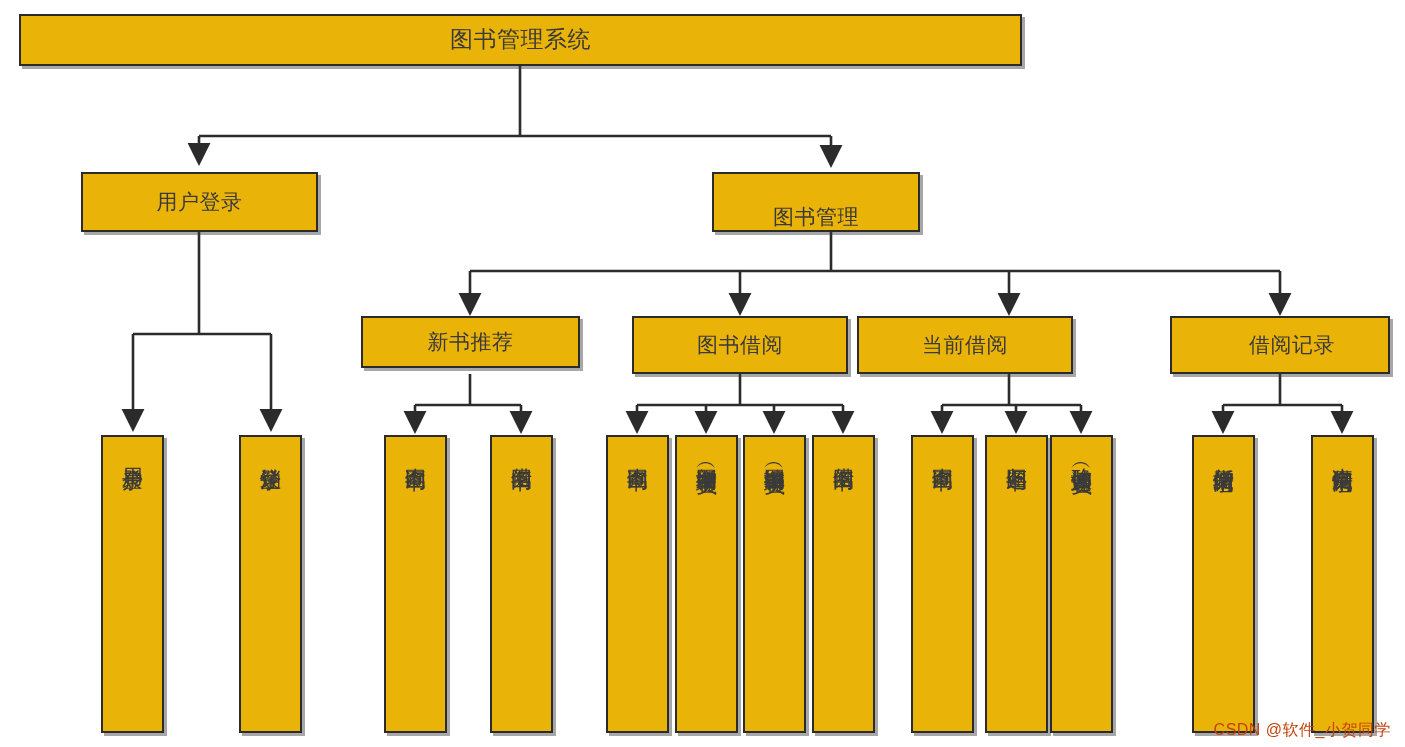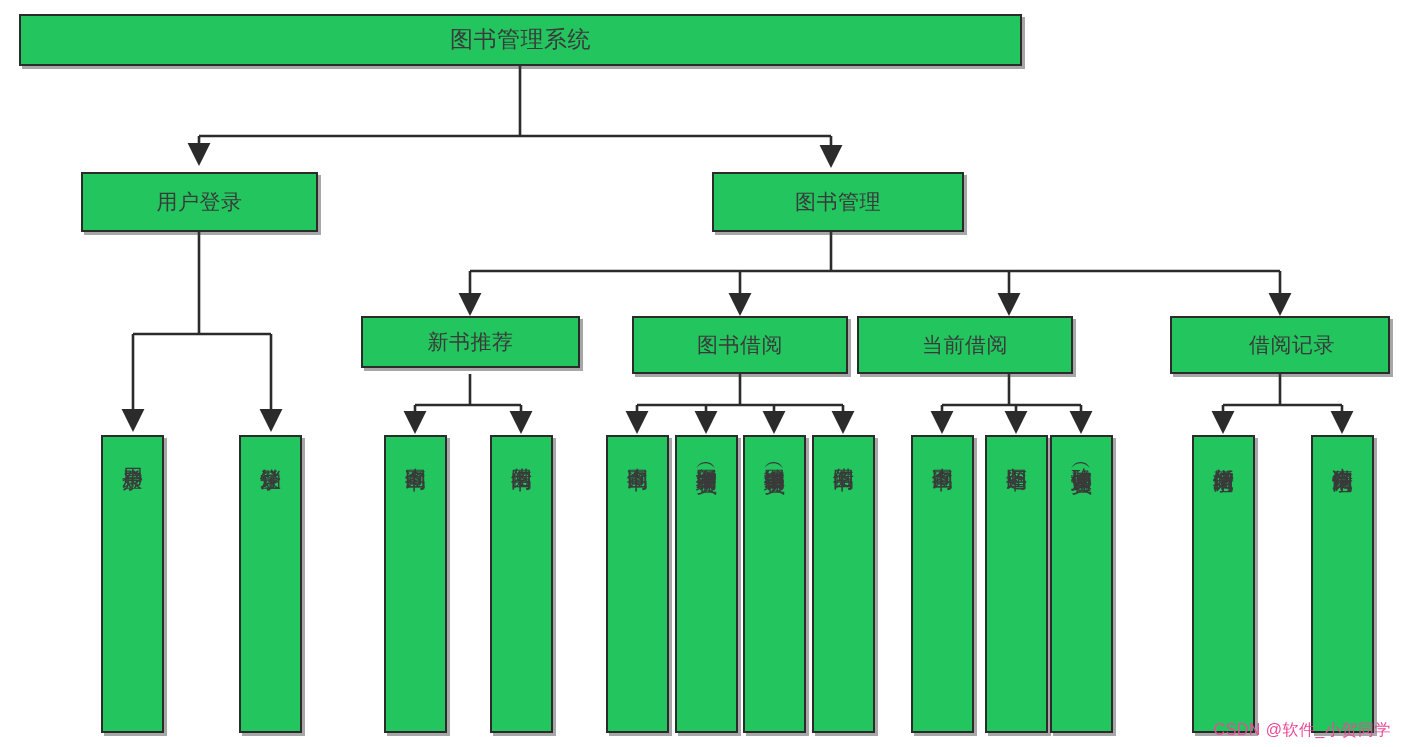--- a/index.html
+++ b/index.html
@@ -21,21 +21,21 @@
     position: absolute;
     left: 0;
     top: 0;
     width: 1405px;
     height: 747px;
     pointer-events: none;
   }
   .node {
     position: absolute;
     box-sizing: border-box;
-    background: #22c55e;
+    background: #eab308;
     border: 2px solid #2b2b2b;
     display: flex;
     align-items: center;
     justify-content: center;
     color: #3a3a3a;
     z-index: 2;
   }
   .node.shadowed {
     box-shadow: 3px 3px 0 rgba(60,60,60,0.45);
   }
@@ -63,21 +63,21 @@
     font-size: 21px;
     line-height: 1.05;
     letter-spacing: 1px;
     white-space: nowrap;
   }
   #watermark {
     position: absolute;
     right: 14px;
     bottom: 6px;
     font-size: 16px;
-    color: #ec4899;
+    color: #c2410c;
     white-space: nowrap;
     z-index: 3;
     letter-spacing: 0.5px;
   }
 </style>
 </head>
 <body>
 
 <div id="canvas">
 
@@ -132,21 +132,21 @@
   </svg>
 
   <div class="node horiz title shadowed" style="left:19px; top:14px; width:1003px; height:52px;">
     <span class="label">图书管理系统</span>
   </div>
 
   <div class="node horiz shadowed" style="left:81px; top:172px; width:237px; height:60px;">
     <span class="label">用户登录</span>
   </div>
 
-  <div class="node horiz shadowed" style="left:712px; top:172px; width:252px; height:60px;">
+  <div class="node horiz shadowed" style="left:712px; top:172px; width:208px; height:60px;align-items:flex-end;">
     <span class="label">图书管理</span>
   </div>
 
   <div class="node horiz shadowed" style="left:361px; top:316px; width:219px; height:52px;">
     <span class="label">新书推荐</span>
   </div>
 
   <div class="node horiz shadowed" style="left:632px; top:316px; width:216px; height:58px;">
     <span class="label">图书借阅</span>
   </div>

